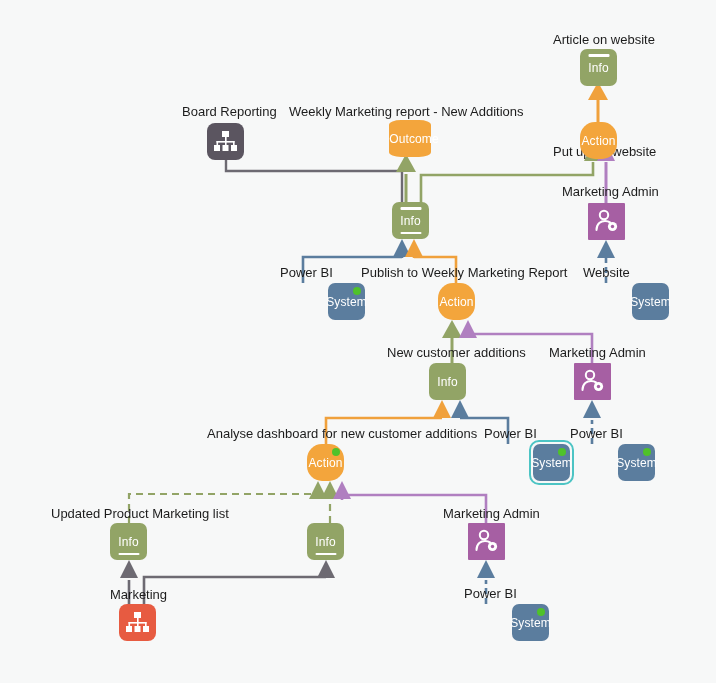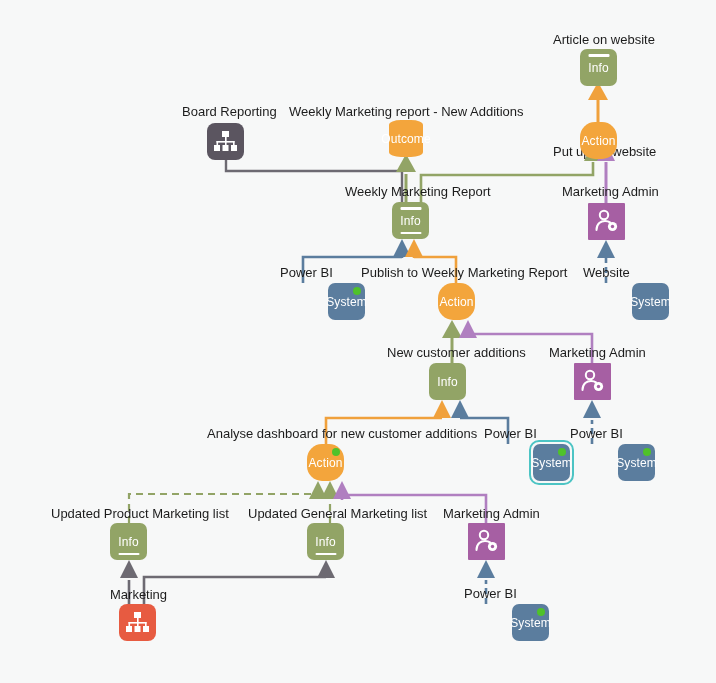--- a/index.html
+++ b/index.html
@@ -53,20 +53,21 @@
   .shape-system {
     width: 37px; height: 37px;
     background: #5b7d9e;
     border-radius: 7px;
     margin-left: 44px;
   }
   .shape-outcome {
     width: 34px; height: 37px;
     background: #f3a53c;
     border-radius: 12px / 5px;
+    padding-left: 8px;
   }
   .shape-person {
     width: 37px; height: 37px;
     background: #a65fa3;
     border-radius: 1px;
   }
   .shape-org {
     width: 37px; height: 37px;
     border-radius: 8px;
   }
@@ -239,21 +240,20 @@
       <rect x="9.5" y="18" width="18" height="1.6" fill="#fff"></rect>
       <rect x="9.5" y="18" width="1.6" height="4" fill="#fff"></rect>
       <rect x="18" y="18" width="1.6" height="4" fill="#fff"></rect>
       <rect x="26" y="18" width="1.6" height="4" fill="#fff"></rect>
       <rect x="7" y="22" width="6" height="6" fill="#fff"></rect>
       <rect x="15.5" y="22" width="6" height="6" fill="#fff"></rect>
       <rect x="24" y="22" width="6" height="6" fill="#fff"></rect>
     </svg>
   </div>
 
-  <div class="node-label" style="left:345px; top:185px;">Weekly Marketing Report</div>
   <div class="shape shape-info" style="left:392px; top:202px;">
     <div class="stripe-top"></div>
     <span class="shape-text">Info</span>
     <div class="stripe-bottom"></div>
   </div>
 
   <div class="node-label" style="left:562px; top:185px;">Marketing Admin</div>
   <div class="shape shape-person" style="left:588px; top:203px;">
     <svg class="glyph" width="37" height="37" viewBox="0 0 37 37">
       <circle cx="16" cy="12" r="4.2" fill="none" stroke="#fff" stroke-width="2"></circle>
@@ -312,21 +312,20 @@
     <div class="dot"></div>
     <span class="shape-text">System</span>
   </div>
 
   <div class="node-label" style="left:51px; top:507px;text-align:center;">Updated Product Marketing list</div>
   <div class="shape shape-info" style="left:110px; top:523px;">
     <span class="shape-text">Info</span>
     <div class="stripe-bottom"></div>
   </div>
 
-  <div class="node-label" style="left:248px; top:507px;">Updated General Marketing list</div>
   <div class="shape shape-info" style="left:307px; top:523px;">
     <span class="shape-text">Info</span>
     <div class="stripe-bottom"></div>
   </div>
 
   <div class="node-label" style="left:443px; top:507px;">Marketing Admin</div>
   <div class="shape shape-person" style="left:468px; top:523px;">
     <svg class="glyph" width="37" height="37" viewBox="0 0 37 37">
       <circle cx="16" cy="12" r="4.2" fill="none" stroke="#fff" stroke-width="2"></circle>
       <path d="M8.5,27 C8.5,20.5 13,18 17,18 C19,18 20.8,18.5 22,19.4" fill="none" stroke="#fff" stroke-width="2" stroke-linecap="round"></path>

